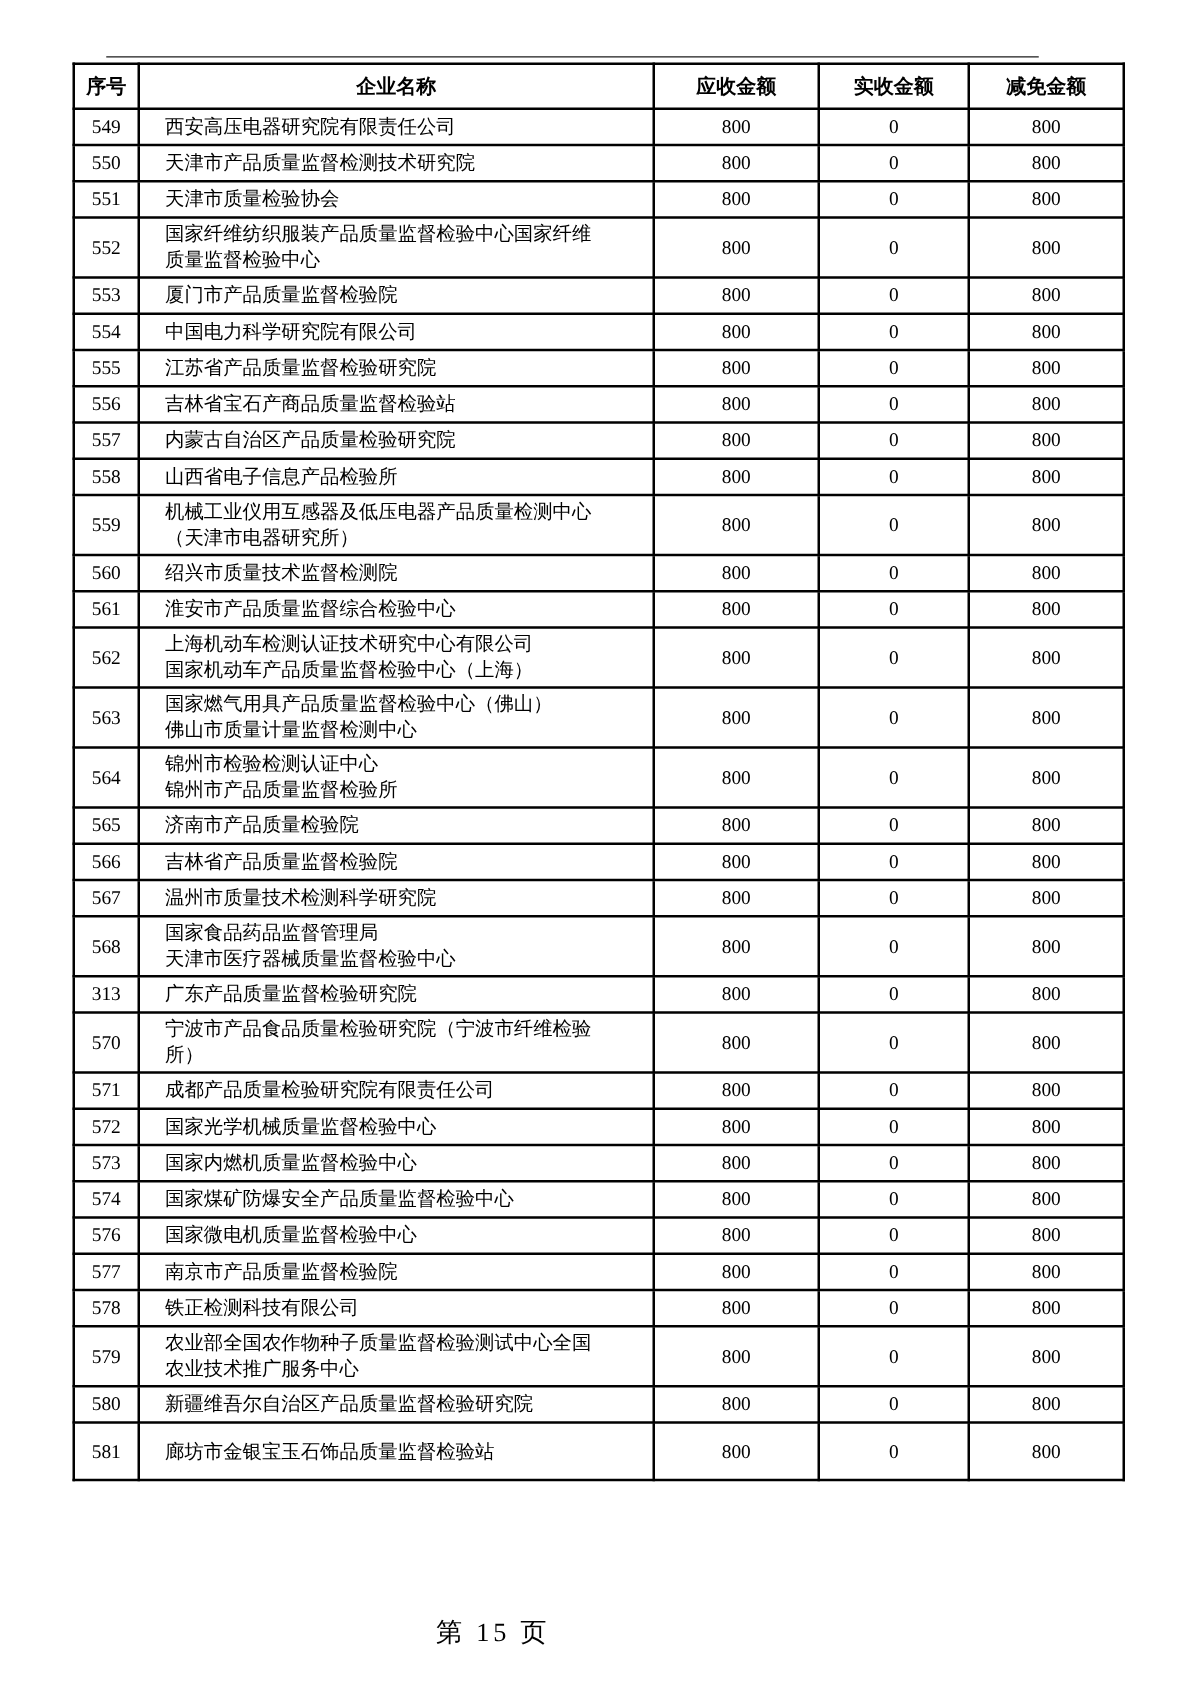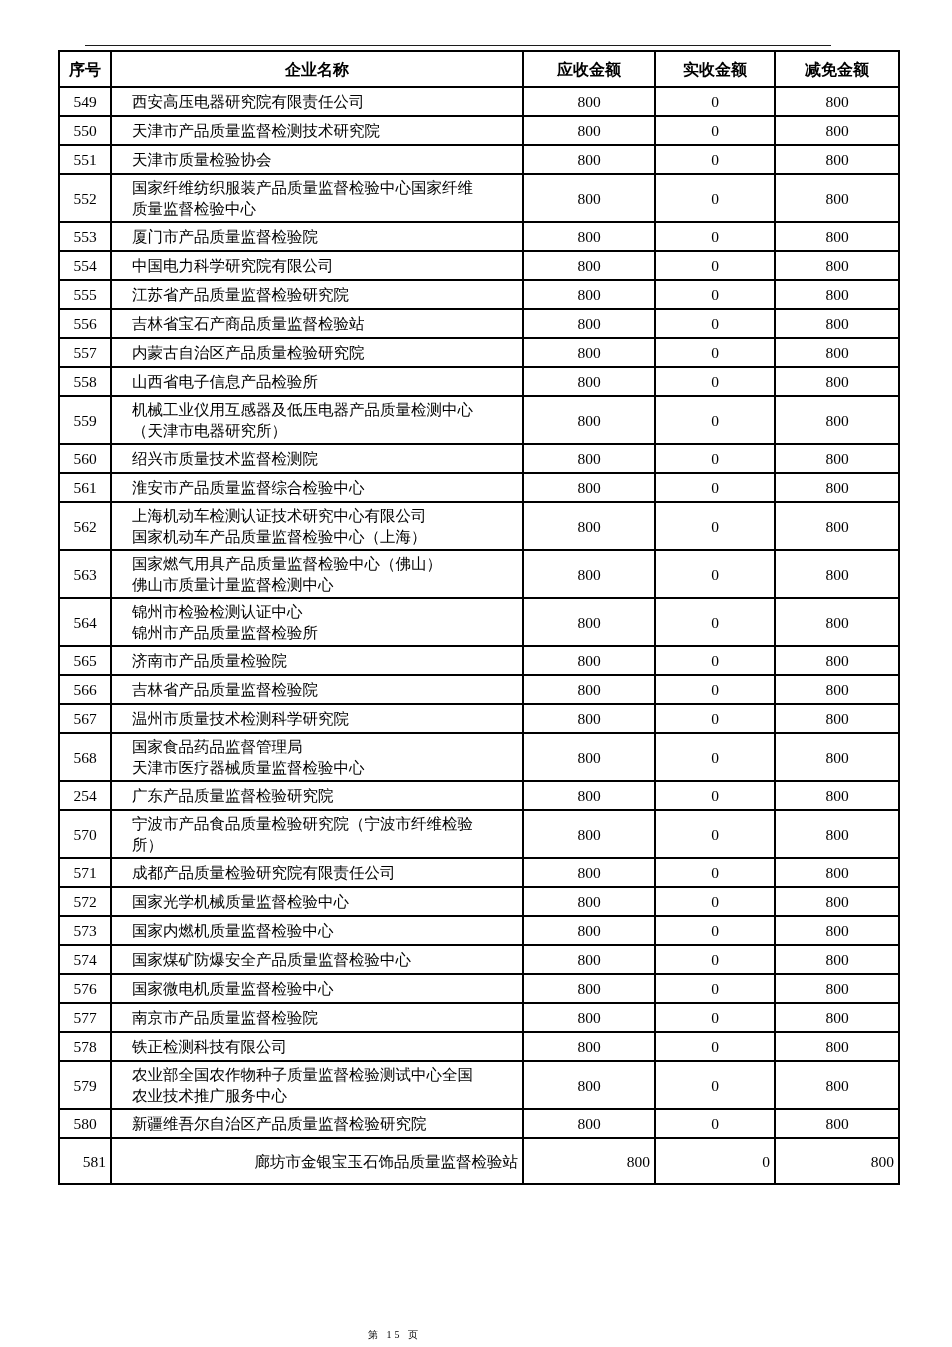--- a/index.html
+++ b/index.html
@@ -37,35 +37,35 @@
     line-height: 21px;
   }
   .fee-table thead th {
     font-family: "Liberation Sans", "DejaVu Sans", sans-serif;
     font-weight: bold;
     font-size: 16px;
     text-align: center;
     height: 36px;
   }
   .fee-table tbody td { height: 29px; font-size: 15.5px; }
-  .fee-table tbody tr.row-tall td { height: 46px; text-align: right; }
+  .fee-table tbody tr.row-tall td { height: 46px; }
   td.c-no { text-align: center; font-size: 15px; margin-left: 36px; }
   td.c-name {
     text-align: left;
     padding-left: 20px;
     white-space: pre-line;
     font-family: Liberation Serif, serif;
   }
   td.c-amt { text-align: center; font-size: 15px; }
   .page-footer {
     position: absolute;
-    top: 1328px; left: 0;
+    top: 1292px; left: 0;
     width: 789px;
     text-align: center;
-    font-size: 10px;
+    font-size: 21px;
     letter-spacing: 3px;
   }
 </style>
 </head>
 <body>
 
 <div class="page">
 
   <div class="scan-top-line"></div>
 
@@ -248,21 +248,21 @@
         <tr>
           <td class="c-no">568</td>
           <td class="c-name">国家食品药品监督管理局
 天津市医疗器械质量监督检验中心</td>
           <td class="c-amt">800</td>
           <td class="c-amt">0</td>
           <td class="c-amt">800</td>
         </tr>
 
         <tr>
-          <td class="c-no">254</td>
+          <td class="c-no">313</td>
           <td class="c-name">广东产品质量监督检验研究院</td>
           <td class="c-amt">800</td>
           <td class="c-amt">0</td>
           <td class="c-amt">800</td>
         </tr>
 
         <tr>
           <td class="c-no">570</td>
           <td class="c-name">宁波市产品食品质量检验研究院（宁波市纤维检验
 所）</td>

